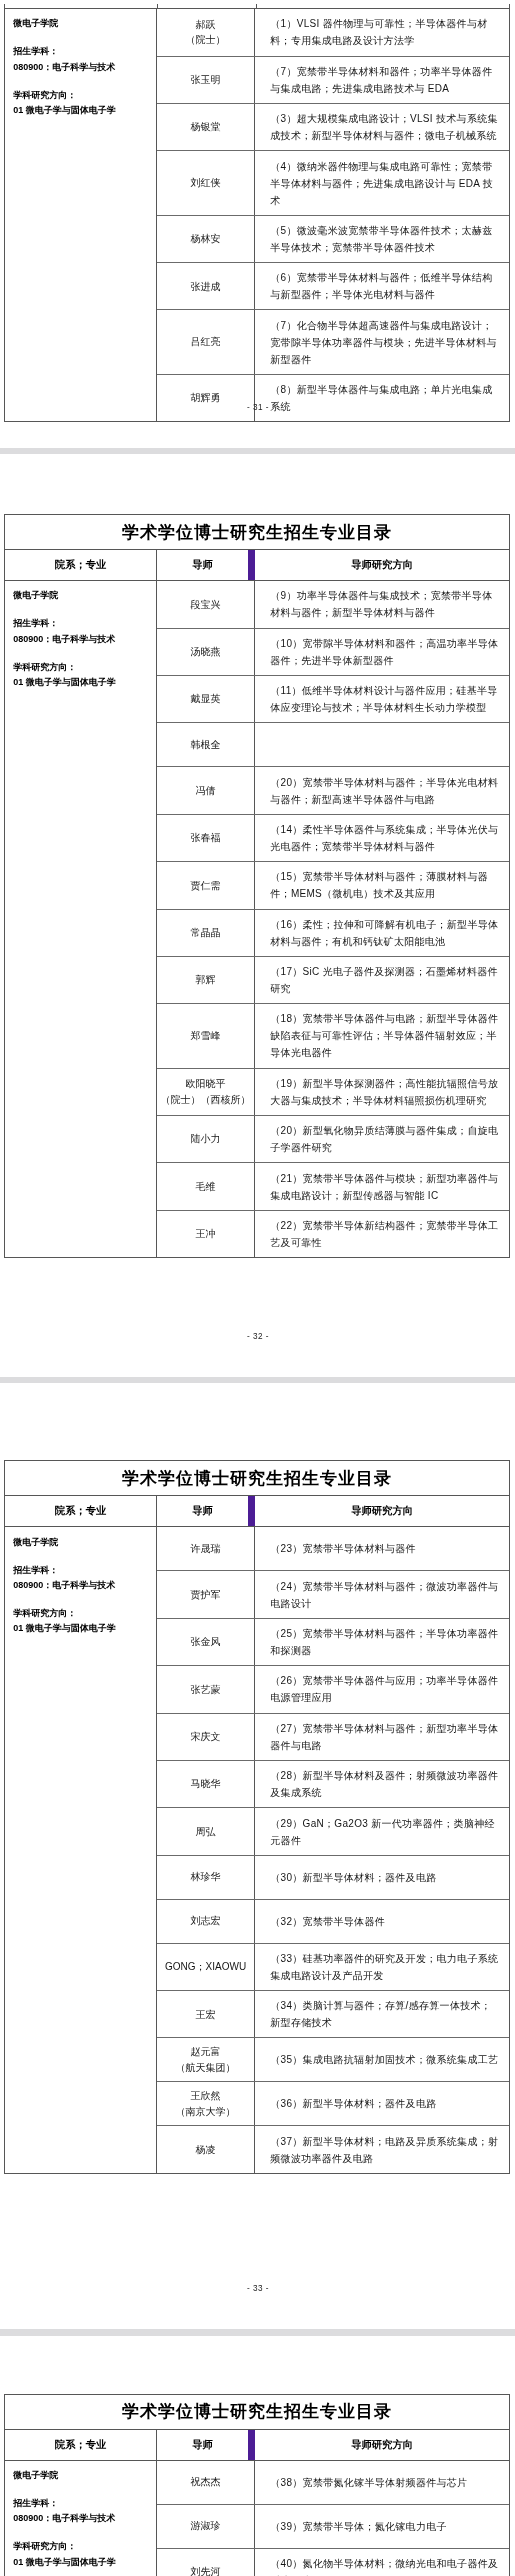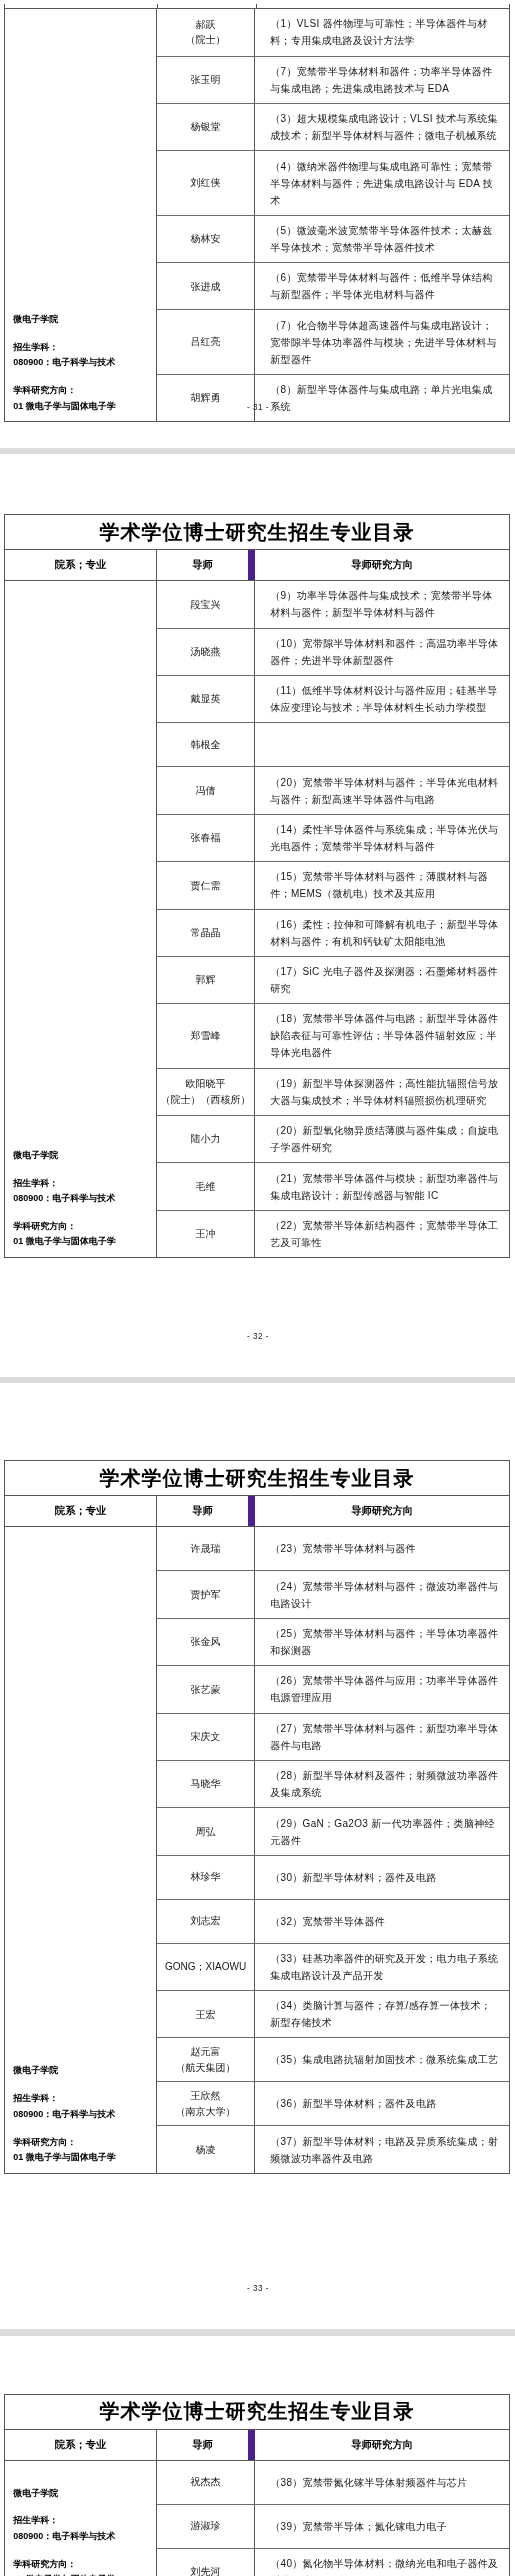--- a/index.html
+++ b/index.html
@@ -9,30 +9,30 @@
   .page{position:relative;width:516px;background:#ffffff;overflow:visible;}
   .page-gap{width:516px;height:6.2px;background:#dcdcde;}
   .tbl{margin-left:4.1px;width:506px;border:1px solid #565656;box-sizing:border-box;background:#ffffff;}
   .tbl.cut-top{border-top:none;}
   .cut-spacer{height:4.1px;border-bottom:1px solid #565656;display:flex;}
   .cut-spacer .sp1{width:152px;border-right:1px solid #565656;}
   .cut-spacer .sp2{width:98px;border-right:1px solid #565656;}
   .title-row{height:34px;display:flex;align-items:center;justify-content:center;
              border-bottom:1px solid #565656;
              font-family:"Liberation Serif","DejaVu Serif",serif;
-             font-weight:bold;font-size:20px;letter-spacing:1px;color:#000;}
+             font-weight:bold;font-size:17px;letter-spacing:1px;color:#000;}
   .header-row{display:flex;border-bottom:1px solid #565656;height:30px;}
   .hcell{display:flex;align-items:center;justify-content:center;
          font-weight:bold;font-size:10.3px;color:#000;box-sizing:border-box;}
   .hcell.c1{width:152px;border-right:1px solid #565656;}
   .hcell.c2{width:98px;border-right:7px solid #4c1d95;}
   .hcell.c3{flex:1;}
   .group{display:flex;}
   .dept{width:152px;border-right:1px solid #565656;box-sizing:border-box;
-        display:flex;flex-direction:column;justify-content:flex-end;
+        display:flex;flex-direction:column;justify-content:flex-start;
         padding:7.2px 5.2px 7.2px 8.2px;font-weight:bold;font-size:9px;color:#000;}
   .dept .dline{line-height:15.5px;white-space:nowrap;}
   .dept .blank{height:12.4px;}
   .rows{flex:1;display:flex;flex-direction:column;}
   .row{display:flex;min-height:43px;}
   .row + .row{border-top:1px solid #6b6b6b;}
   .name{width:98px;border-right:1px solid #565656;box-sizing:border-box;
         display:flex;flex-direction:column;align-items:center;justify-content:center;
         font-size:10px;line-height:15.5px;text-align:center;padding:4.1px 2.1px;}
   .dir{flex:1;display:flex;align-items:center;box-sizing:border-box;

